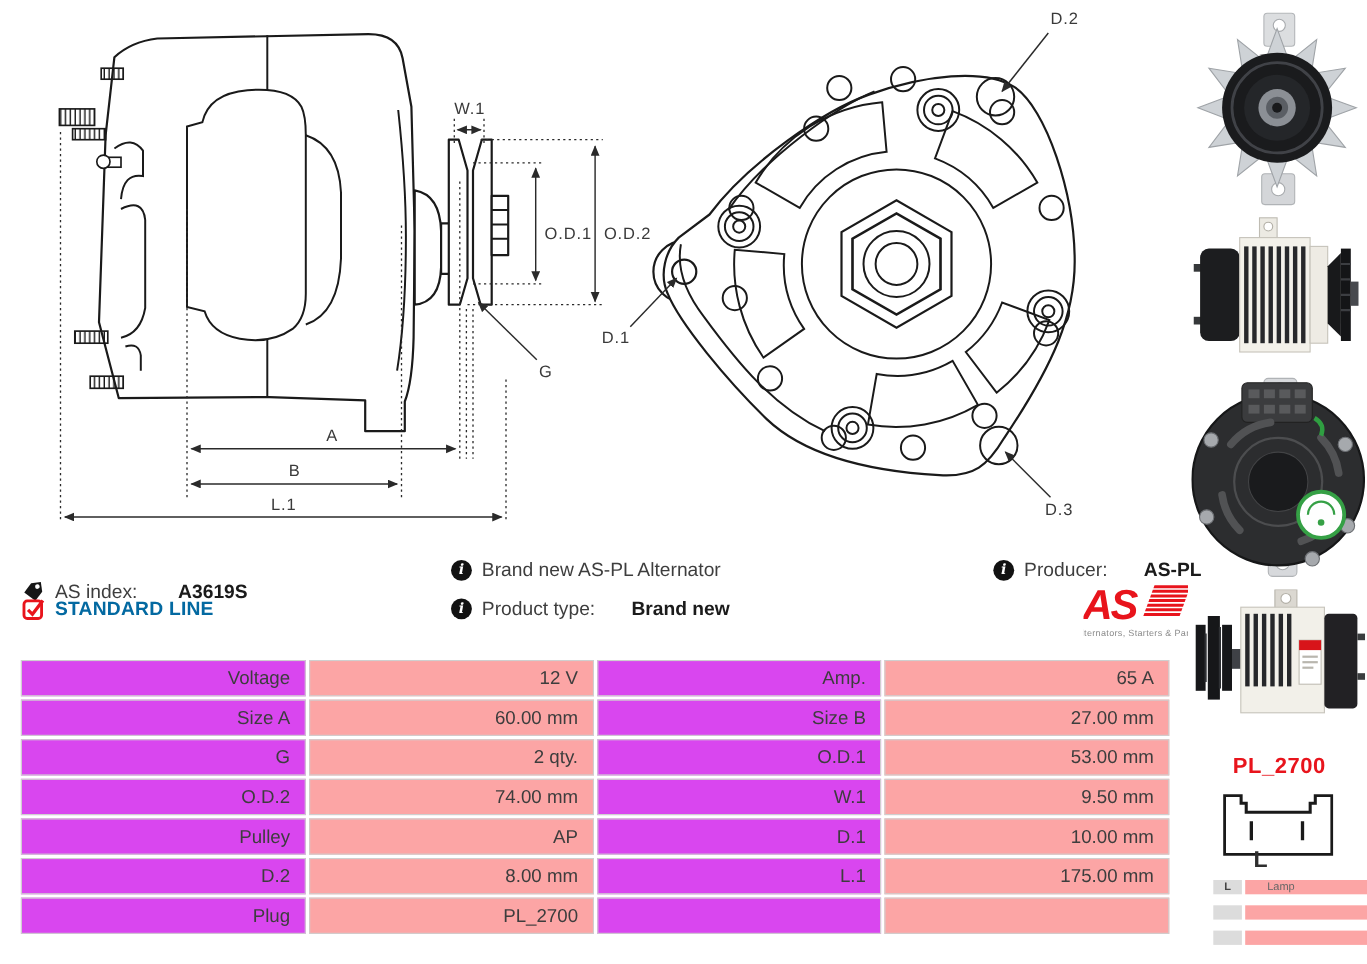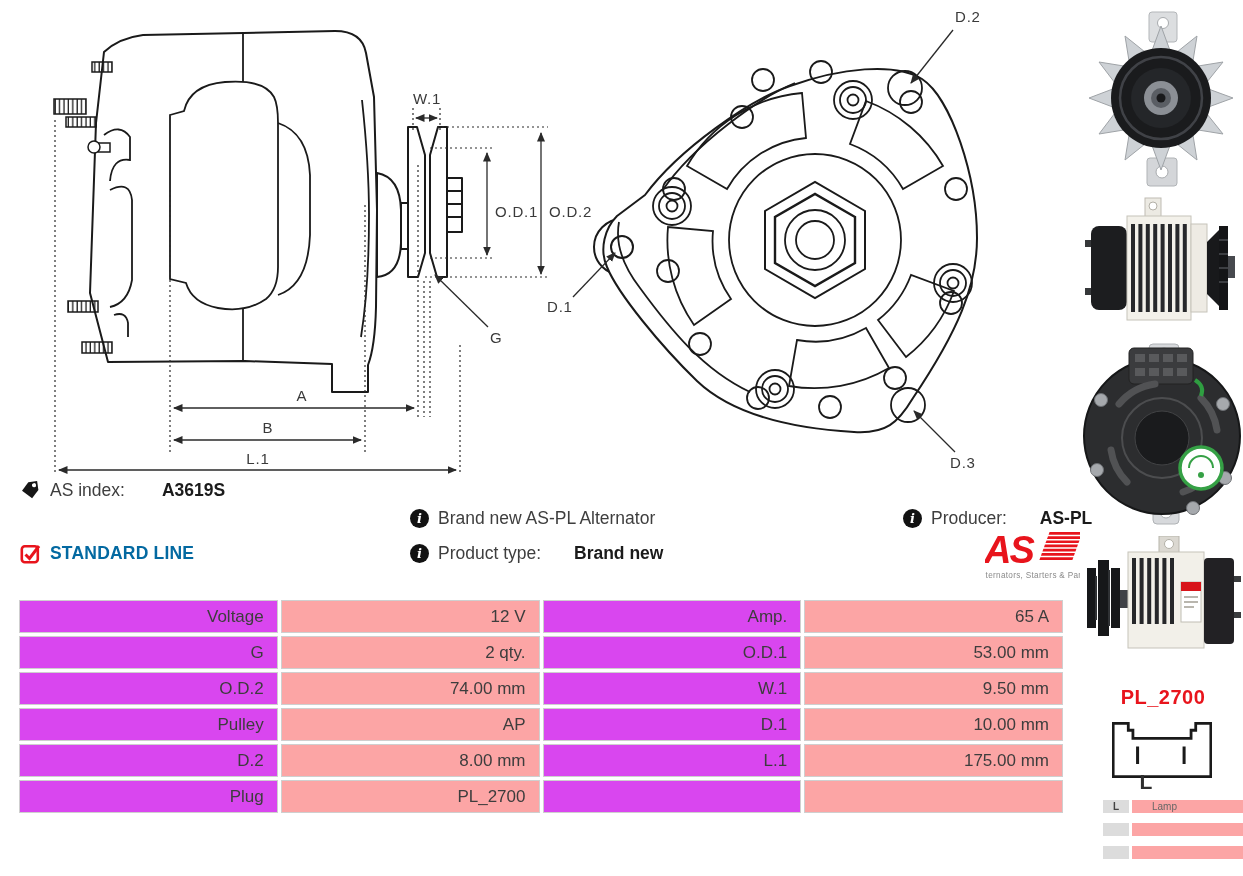--- a/index.html
+++ b/index.html
@@ -274,21 +274,21 @@
     <rect x="98" y="46" width="20" height="9" fill="#d8141a"></rect>
     <rect x="101" y="60" width="14" height="2" fill="#b9b6ae"></rect>
     <rect x="101" y="65" width="14" height="2" fill="#b9b6ae"></rect>
     <rect x="101" y="70" width="10" height="2" fill="#b9b6ae"></rect>
   </g>
   <rect x="121" y="22" width="30" height="86" rx="4" fill="#222124"></rect>
   <rect x="151" y="40" width="7" height="6" fill="#3a3c3e"></rect>
     <rect x="151" y="76" width="7" height="6" fill="#3a3c3e"></rect>
 </svg>
 
-<div class="abs inforow" style="left:20px;top:480px;">
+<div class="abs inforow" style="left:20px;top:528px;">
   <svg width="21" height="21" viewBox="0 0 20 20">
     <g transform="rotate(-8 10 10)">
       <path d="M2,9 L9,2 L17.5,2 L17.5,10.5 L10.5,17.5 Z" fill="#161616"></path>
       <circle cx="14" cy="5.5" r="2" fill="#fff"></circle>
     </g>
   </svg>
   <span>AS index:</span>
   <span class="b">A3619S</span>
 </div>
 
@@ -331,20 +331,26 @@
   <text class="logo-tagline" x="48" y="50" text-anchor="middle">Alternators, Starters &amp; Parts</text>
 </svg>
 
 <table class="spec abs" style="left:16px;top:597px;">
   <tbody>
       <tr>
     <td class="lab">Voltage</td>
     <td class="val">12 V</td>
     <td class="lab">Amp.</td>
     <td class="val">65 A</td>
+  </tr>
+  <tr>
+    <td class="lab">Size A</td>
+    <td class="val">60.00 mm</td>
+    <td class="lab">Size B</td>
+    <td class="val">27.00 mm</td>
   </tr>
   <tr>
     <td class="lab">G</td>
     <td class="val">2 qty.</td>
     <td class="lab">O.D.1</td>
     <td class="val">53.00 mm</td>
   </tr>
   <tr>
     <td class="lab">O.D.2</td>
     <td class="val">74.00 mm</td>

